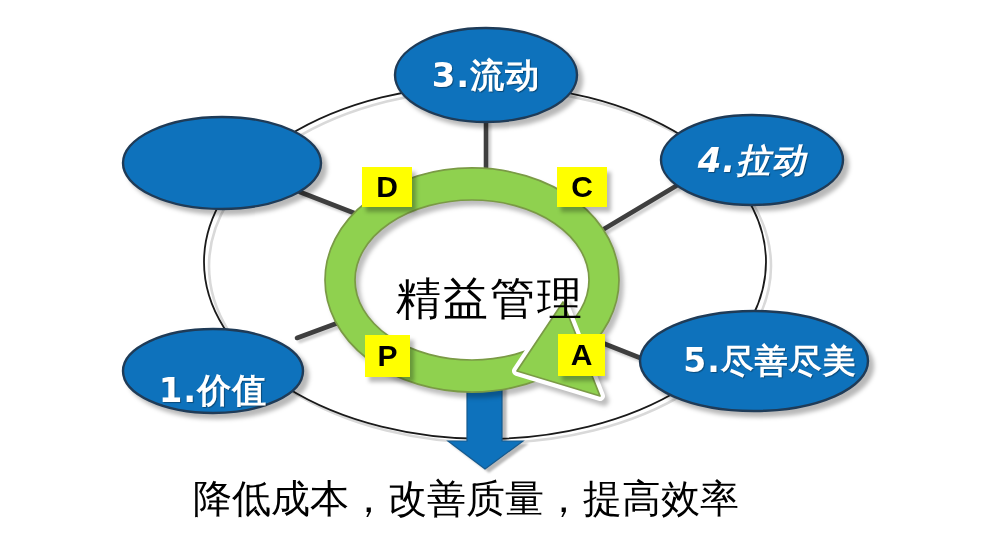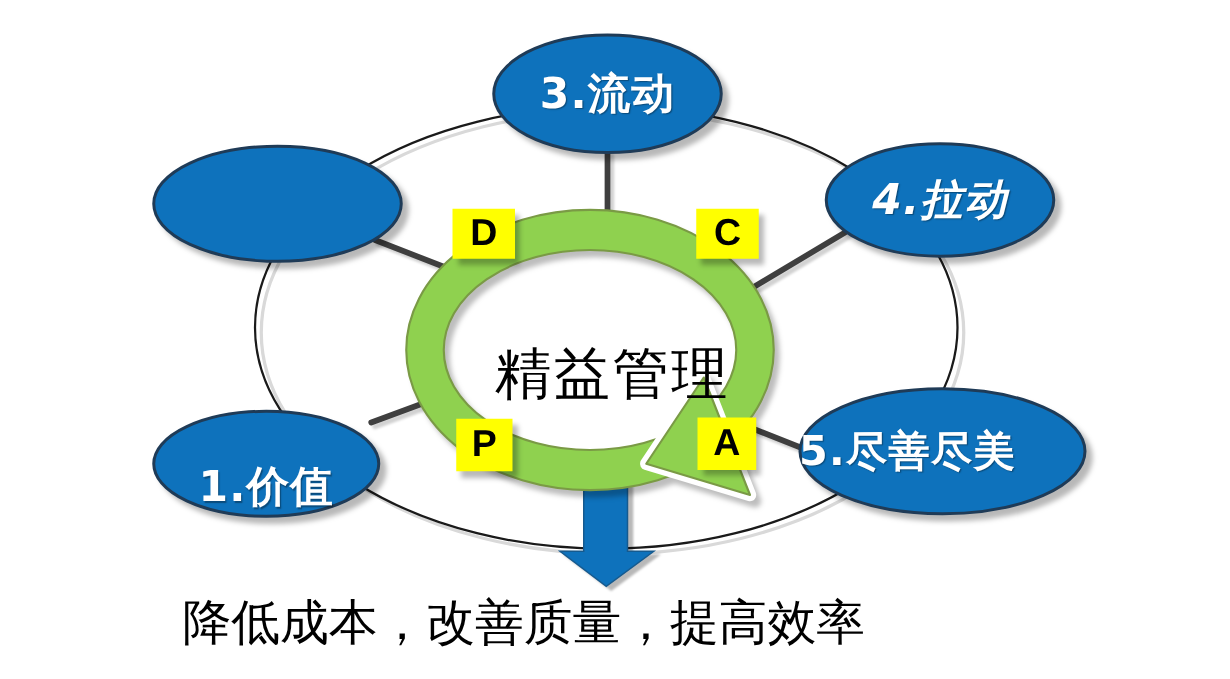--- a/index.html
+++ b/index.html
@@ -56,21 +56,21 @@
     font-family: "Liberation Sans", sans-serif;
     font-weight: bold; font-size: 30px; color: #000000;
   }
   .center-label {
     position: absolute; left: 340px; top: 248px; width: 300px; height: 54px;
     line-height: 54px; text-align: center; color: #000000;
     font-size: 45px; letter-spacing: 2px; white-space: nowrap; margin-top: 24px;
   }
   .caption {
     position: absolute; left: 146px; top: 474px; width: 640px; height: 50px;
-    line-height: 50px; text-align: left; color: #000000;
+    line-height: 50px; text-align: center; color: #000000;
     font-size: 39px; white-space: nowrap;
   }
 </style>
 </head>
 <body>
 
 <div class="stage">
 
   <svg width="984" height="543" viewBox="0 0 984 543">
 
@@ -99,21 +99,21 @@
       <ellipse class="node-ellipse" cx="222" cy="163" rx="99" ry="46"></ellipse>
       <ellipse class="node-ellipse" cx="486" cy="75" rx="91" ry="47"></ellipse>
       <ellipse class="node-ellipse" cx="752" cy="160" rx="91" ry="45"></ellipse>
       <ellipse class="node-ellipse" cx="754" cy="361" rx="114" ry="50"></ellipse>
     </g>
   </svg>
 
   <div class="node-label" style="left:113px; top:367px; width:200px; line-height:46px;">1.价值</div>
   <div class="node-label" style="left:386px; top:52px; width:200px; line-height:46px;">3.流动</div>
   <div class="node-label" style="left:652px; top:137px; width:200px; line-height:46px;font-style:italic;">4.拉动</div>
-  <div class="node-label" style="left:606px; top:338px; width:240px; line-height:46px; font-size:33px;">5.尽善尽美</div>
+  <div class="node-label" style="left:650px; top:338px; width:240px; line-height:46px; font-size:33px;">5.尽善尽美</div>
 
   <div class="badge" style="left:365px; top:335px; width:45px; height:42px;">P</div>
   <div class="badge" style="left:362px; top:167px; width:50px; height:40px;">D</div>
   <div class="badge" style="left:557px; top:167px; width:50px; height:40px;">C</div>
   <div class="badge" style="left:558px; top:334px; width:47px; height:42px;">A</div>
 
   <div class="center-label">精益管理</div>
 
   <div class="caption">降低成本，改善质量，提高效率</div>
 </div>

